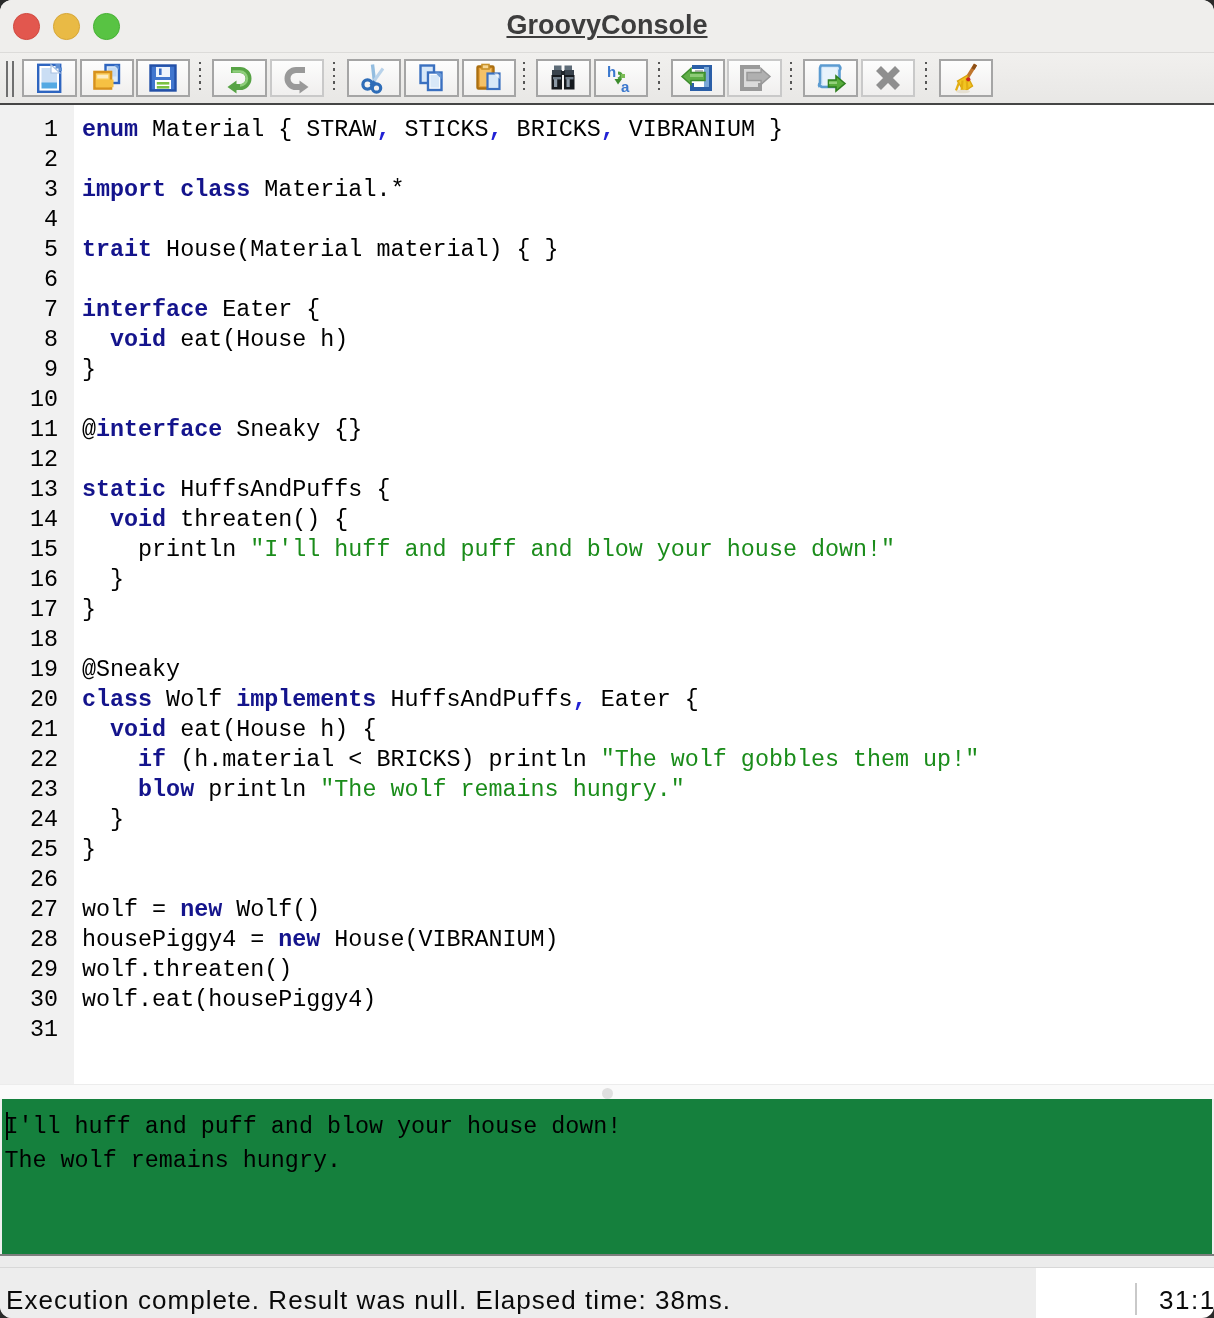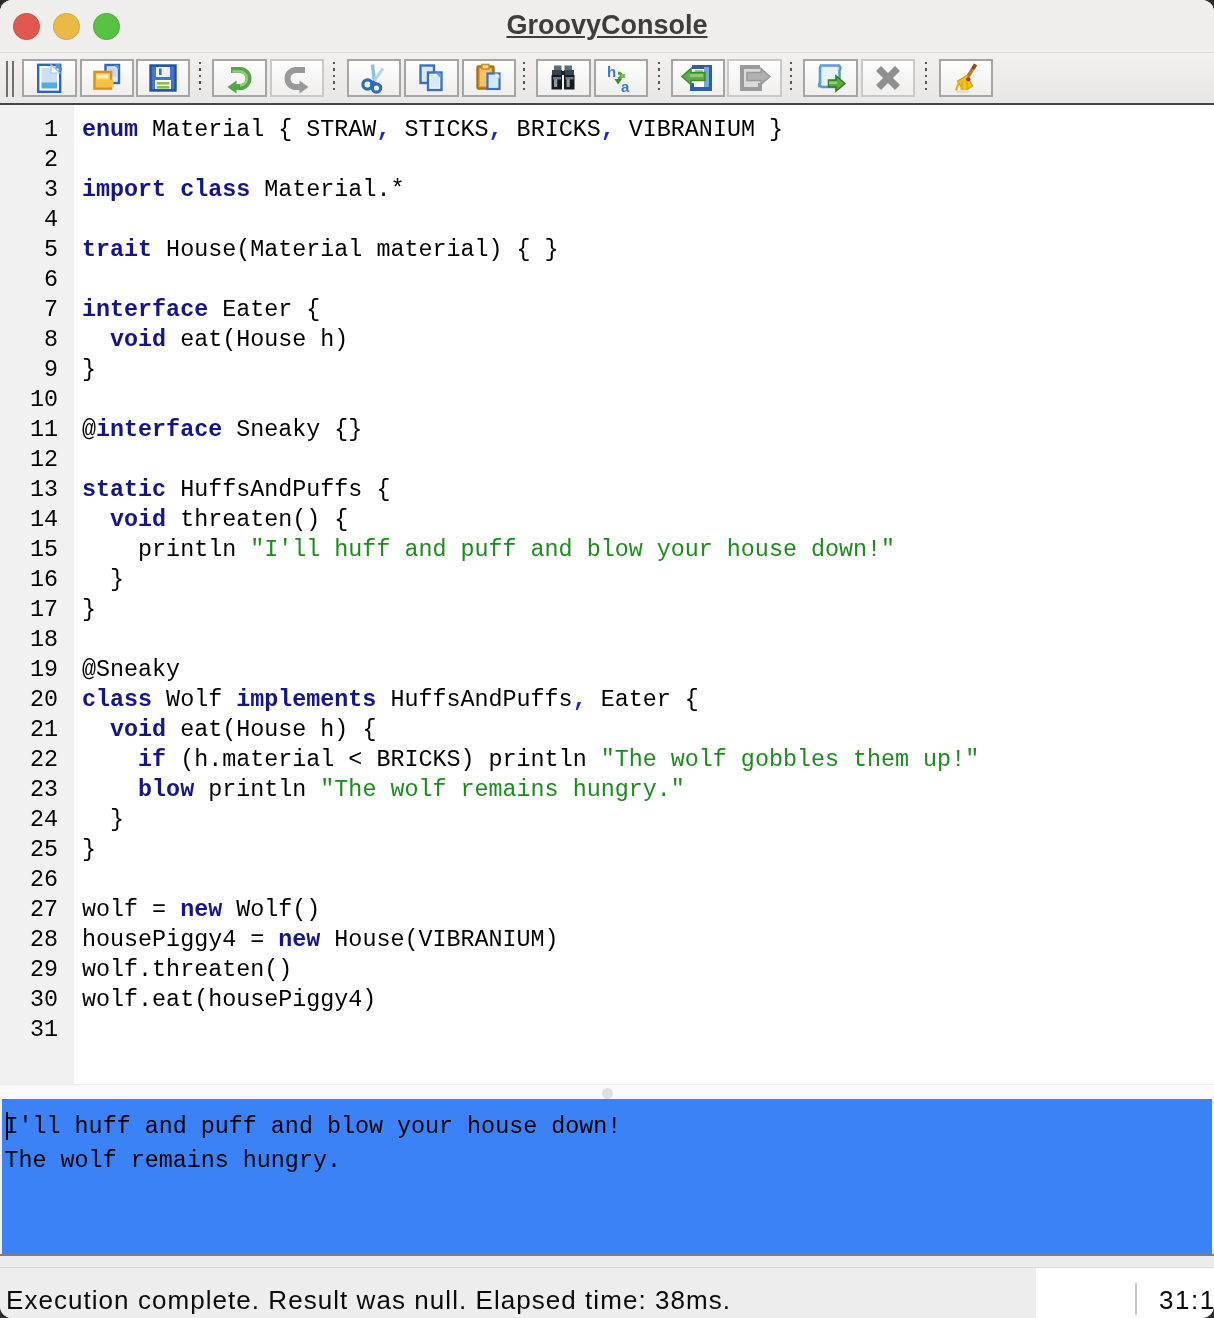--- a/index.html
+++ b/index.html
@@ -35,21 +35,21 @@
         padding:10px 0 0 8px;color:#000;}
   .k{color:#14148c;font-weight:bold;}
   .c{color:#2121d4;font-weight:bold;}
   .s{color:#1a8c1a;}
   
   .splitter{position:absolute;left:0;top:1084px;width:1214px;height:15px;background:#fafafa;
             border-top:1px solid #ececec;}
   .knob{position:absolute;left:601.5px;top:2.5px;width:11.5px;height:11.5px;border-radius:50%;background:#dfdfdf;}
   
   .outwrap{position:absolute;left:0;top:1099px;width:1214px;height:157px;background:#efefef;}
-  .output{position:absolute;left:2px;top:0;width:1210px;height:155px;background:#3b82f6;}
+  .output{position:absolute;left:2px;top:0;width:1210px;height:155px;background:#15803d;}
   .output pre{font-size:23.37px;line-height:34px;padding:11px 0 0 2.5px;color:#000;}
   .caret{position:absolute;left:4px;top:13px;width:2px;height:28px;background:#000;}
   .outborder{position:absolute;left:0;top:1254px;width:1214px;height:2px;background:#7e7e7e;}
   .gapstrip{position:absolute;left:0;top:1256px;width:1214px;height:11px;background:#ececec;}
   
   .statusline{position:absolute;left:0;top:1267px;width:1214px;height:1px;background:#d8d8d8;}
   .statusbar{position:absolute;left:0;top:1268px;width:1036px;height:50px;background:#ededed;}
   .stext{position:absolute;left:6px;top:8px;height:50px;line-height:48px;font-size:26px;letter-spacing:1.05px;color:#0a0a0a;}
   .vsep{position:absolute;left:1135px;top:15px;width:2px;height:32px;background:#c9c9c9;}
   .pos{position:absolute;left:1159px;top:8px;height:50px;line-height:48px;font-size:26px;letter-spacing:1.5px;color:#0a0a0a;}

